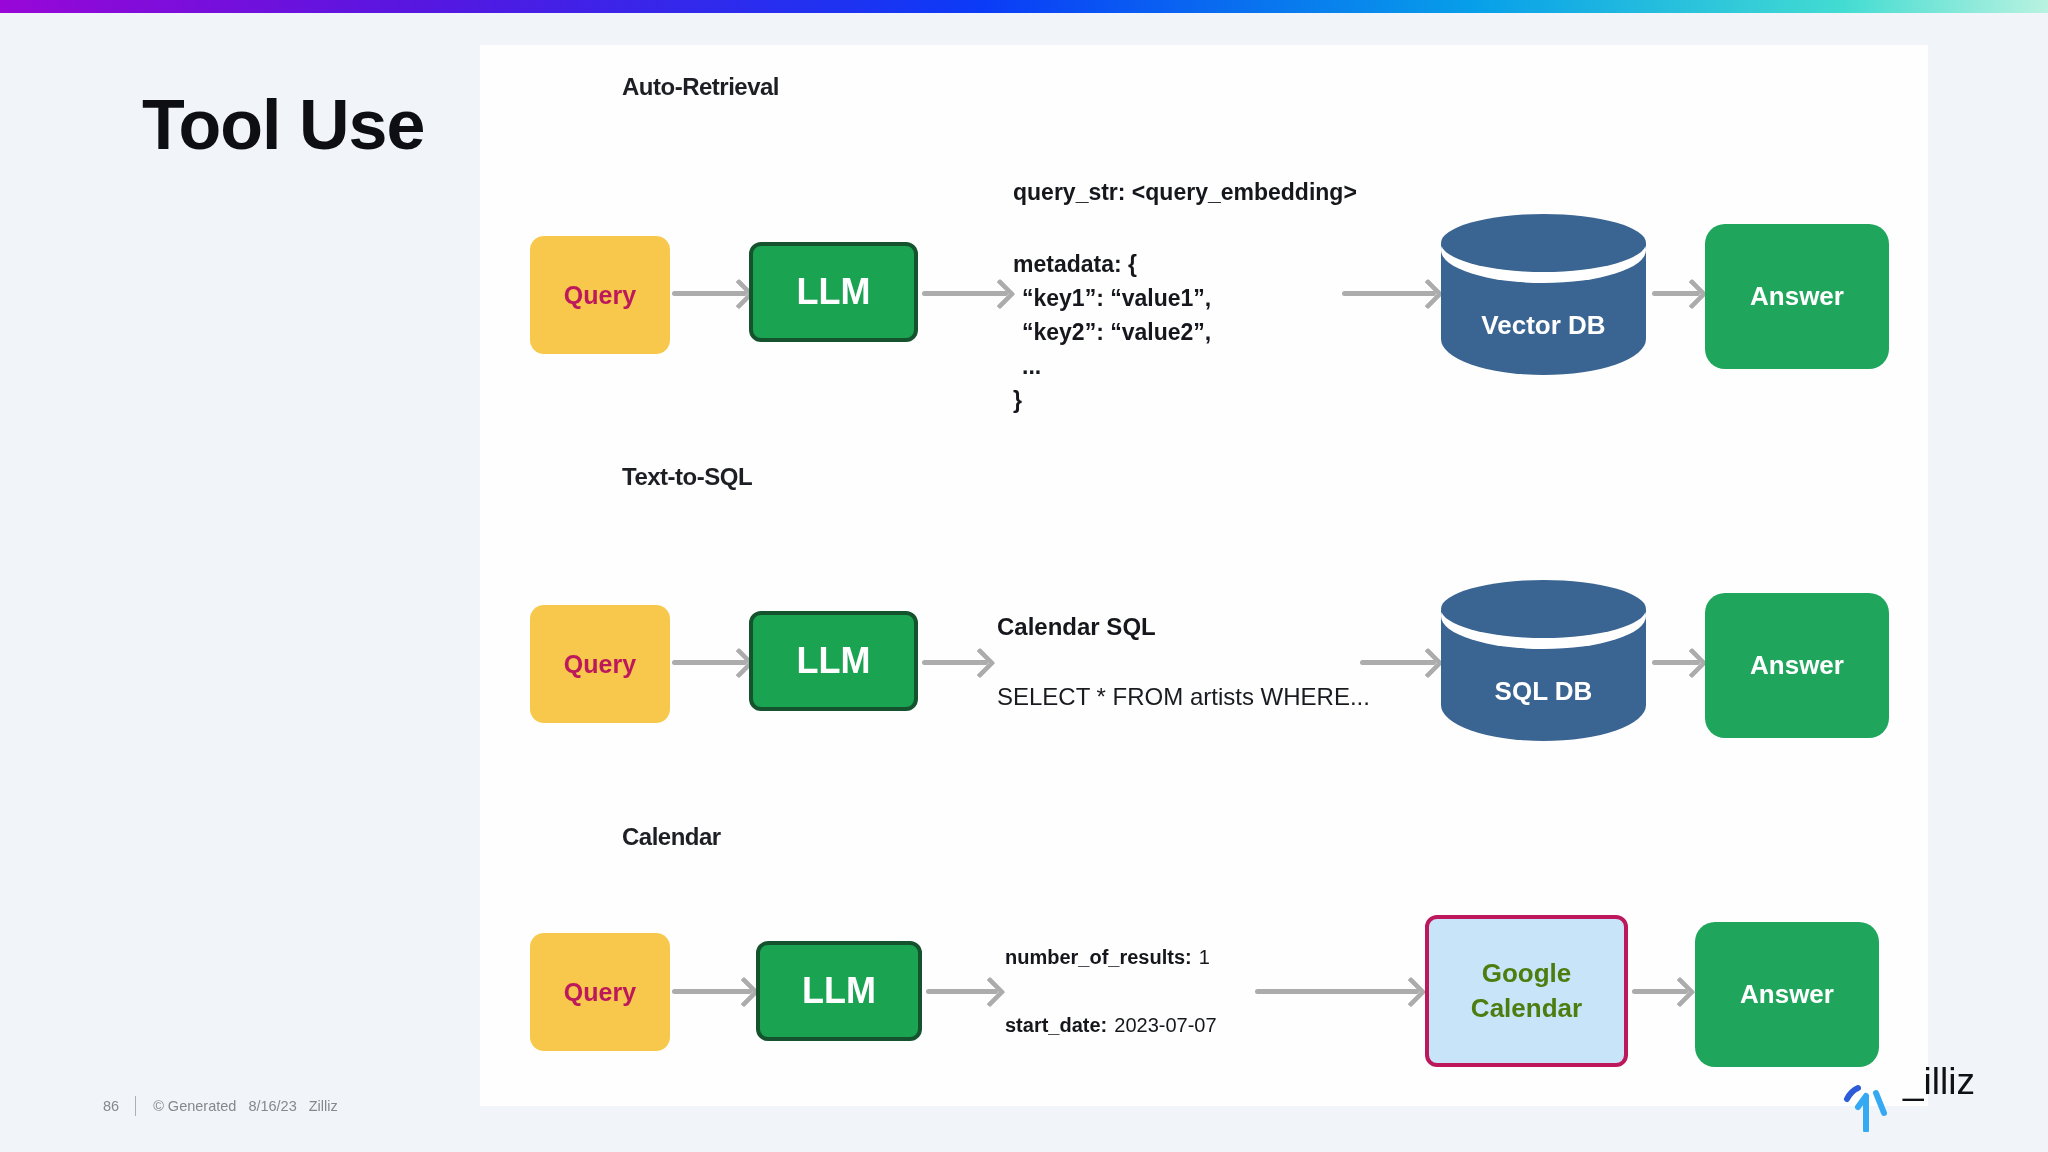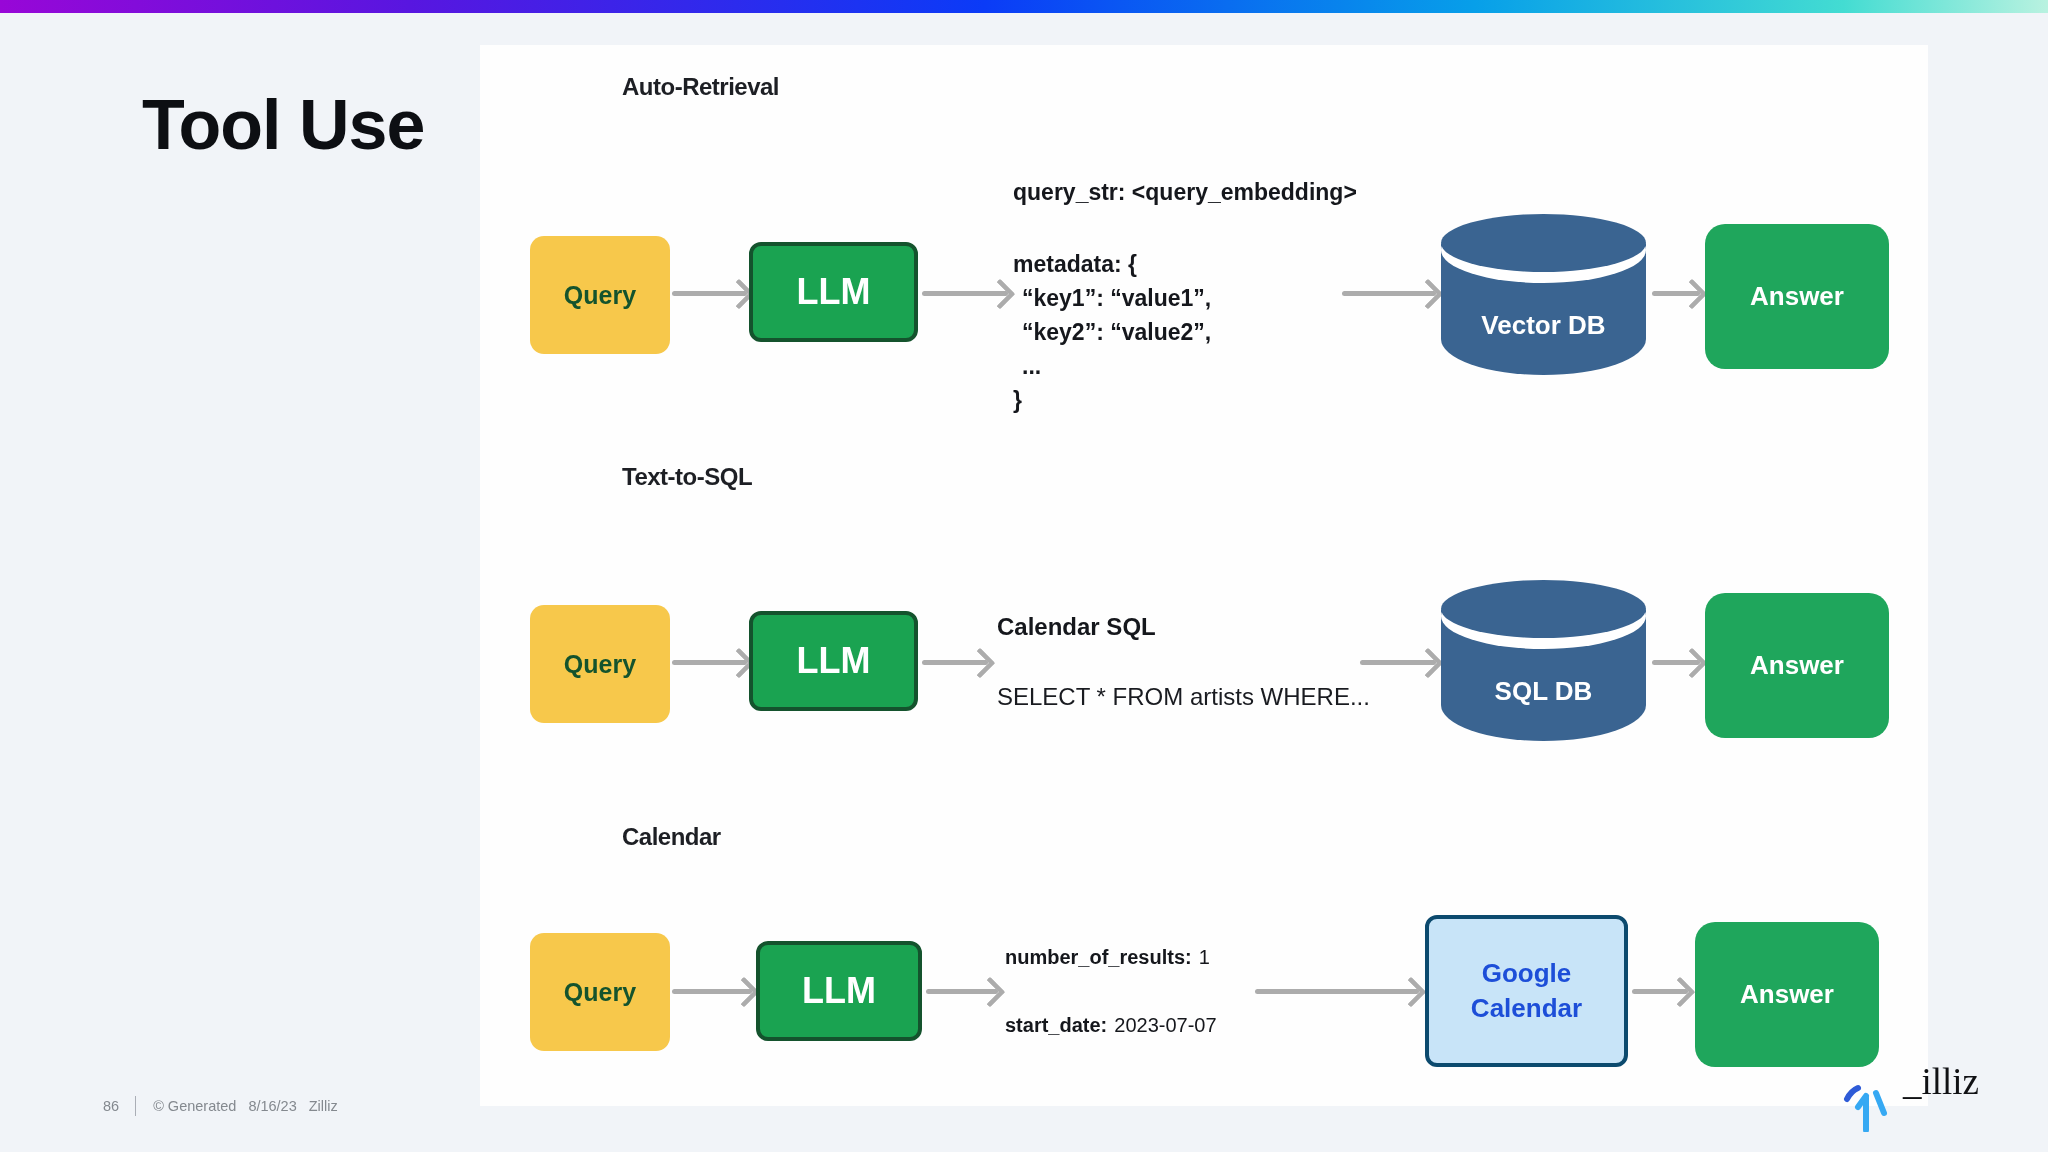--- a/index.html
+++ b/index.html
@@ -19,24 +19,24 @@
     position:absolute;left:480px;top:45px;width:1448px;height:1061px;
     background:#fefefe;
   }
   .h2{
     position:absolute;font-size:24px;font-weight:bold;color:#1d1f24;letter-spacing:-0.5px;
   }
   .node{
     position:absolute;display:flex;align-items:center;justify-content:center;
     box-sizing:border-box;text-align:center;
   }
-  .query-node{background:#f7c84b;border-radius:14px;color:#14532d;font-weight:bold;font-size:25px;}
+  .query-node{background:#f7c84b;border-radius:14px;color:#be185d;font-weight:bold;font-size:25px;}
   .llm-node{background:#1aa351;border:4px solid #14532d;border-radius:12px;color:#fff;font-weight:bold;font-size:36px;}
   .answer-node{background:#1fa65c;border-radius:20px;color:#fff;font-weight:bold;font-size:26px;}
-  .gcal-node{background:#c8e4f8;border:4px solid #0c4a6e;border-radius:12px;color:#1d4ed8;font-weight:bold;font-size:26px;line-height:1.35;}
+  .gcal-node{background:#c8e4f8;border:4px solid #be185d;border-radius:12px;color:#4d7c0f;font-weight:bold;font-size:26px;line-height:1.35;}
   .arrow{
     position:absolute;height:5px;background:#acacac;border-radius:3px;
   }
   .arrow::after{
     content:'';position:absolute;right:-3px;top:50%;width:17px;height:17px;
     border-top:5px solid #acacac;border-right:5px solid #acacac;border-radius:2px;
     transform:translateY(-50%) rotate(45deg);transform-origin:center;
   }
   .cyl{position:absolute;width:205px;height:162px;}
   .cyl-label{
@@ -52,21 +52,21 @@
   .param .lbl{font-weight:bold;}
   .param .val{font-weight:normal;margin-left:7px;}
   .footer{
     position:absolute;left:103px;top:1096px;display:flex;align-items:center;
     font-size:14.5px;color:#84898f;
   }
   .footer .divider{width:0;height:20px;border-left:1.5px solid #aaaeb6;margin:0 17px 0 16px;}
   .footer .sp{margin-left:12px;}
   .brand-logo{position:absolute;left:1843px;top:1060px;display:flex;align-items:flex-start;}
   .brand-logo svg{margin-top:24px;}
-  .brand-logo .logo-text{font-size:37px;font-weight:500;color:#101114;letter-spacing:0;margin-left:14px;line-height:1.2;font-family:Liberation Serif, serif;}
+  .brand-logo .logo-text{font-size:37px;font-weight:500;color:#101114;letter-spacing:0;margin-left:14px;line-height:1.2;}
 </style>
 </head>
 <body>
 
 <div class="slide">
   <div class="topbar"></div>
 
   <div class="page-title">Tool Use</div>
 
   <div class="panel">

